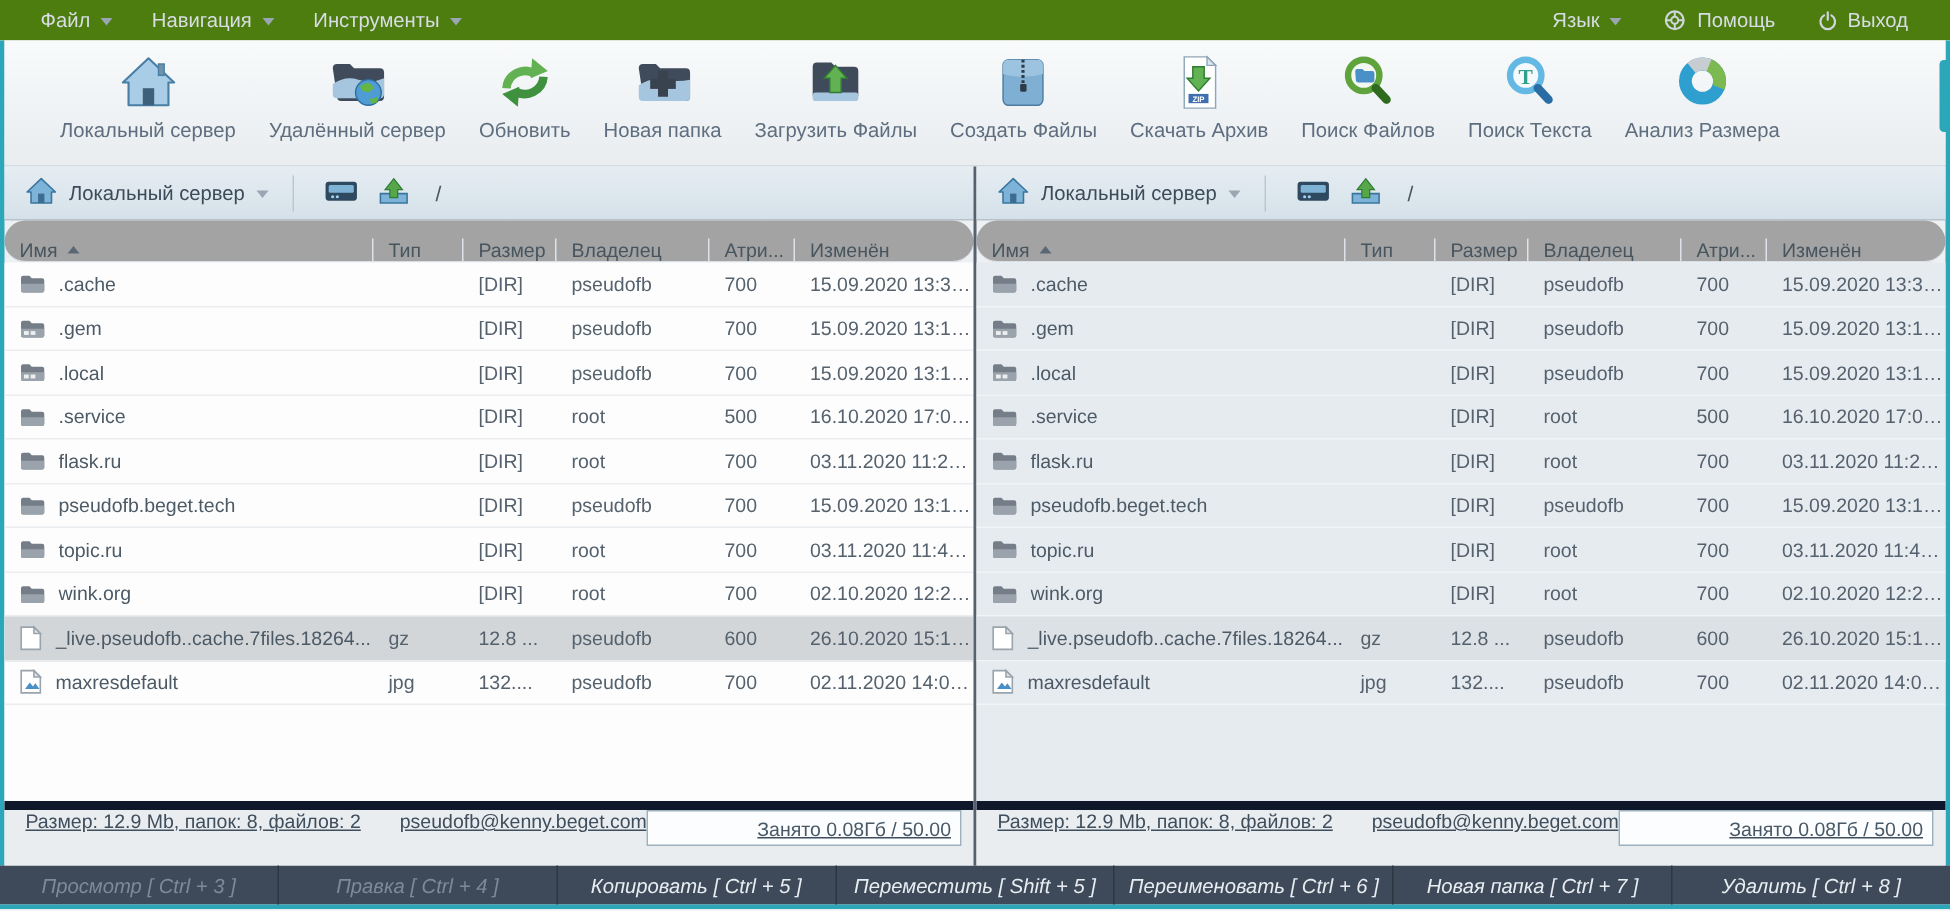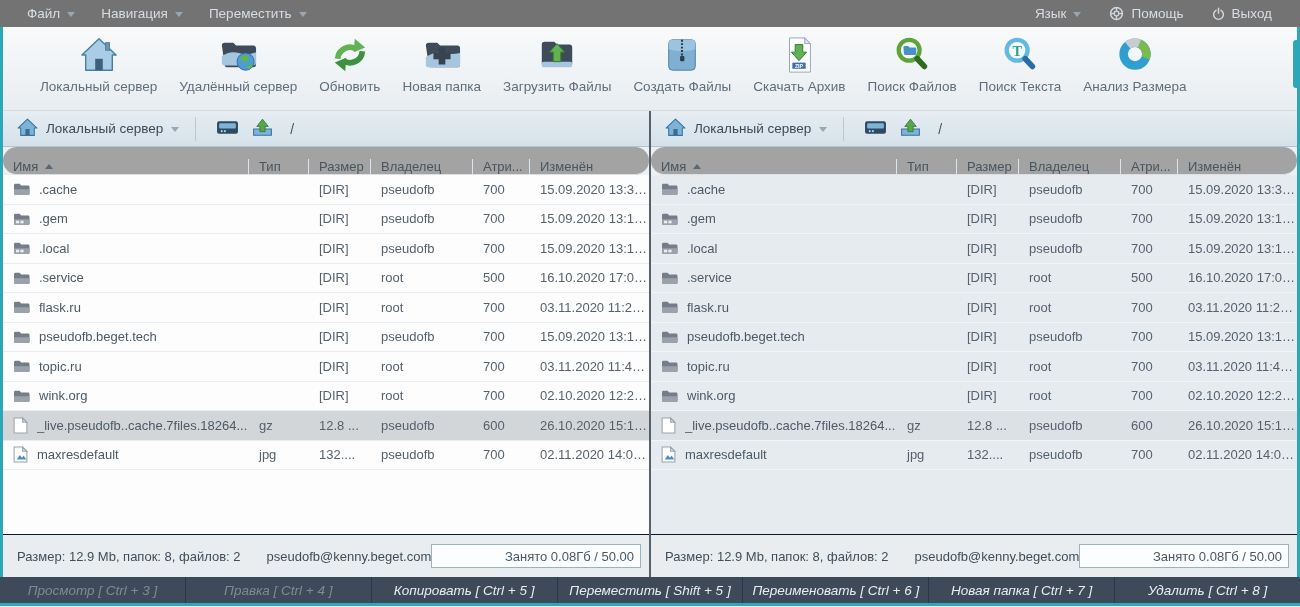--- a/index.html
+++ b/index.html
@@ -1,20 +1,20 @@
 <!DOCTYPE html>
 <html><head>
 <meta charset="utf-8">
 <style>
   * { margin:0; padding:0; box-sizing:border-box; }
   body { font-family:"Liberation Sans", sans-serif; background:#fff; }
   .app { width:1300px; height:607px; overflow:hidden; position:relative; font-size:13px; background:#eef1f4; }
 
   
-  .menubar { height:27px; background:#737373; display:flex; align-items:center; padding:0 14px; color:#d7dde3; }
+  .menubar { height:27px; background:#4d7c0f; display:flex; align-items:center; padding:0 14px; color:#d7dde3; }
   .mgroup { display:flex; align-items:center; }
   .mgroup.mright { margin-left:auto; }
   .mitem { display:flex; align-items:center; gap:7px; padding:0 13px; height:27px; cursor:pointer; white-space:nowrap; font-size:13.5px; }
   .mgroup.mright .mitem { padding:0 14px; }
   .caret { width:0; height:0; border-left:4px solid transparent; border-right:4px solid transparent; border-top:5px solid #9aa6b2; display:inline-block; margin-top:2px; }
   .mitem .icn svg { display:block; }
 
   
   .main { border-left:3px solid #2ba7b9; border-right:3px solid #2ba7b9; background:#eef1f4; }
 
@@ -55,21 +55,21 @@
   .pane[data-side="right"] .rowwrap { background:#e6ebf0; }
   .row { height:29.5px; display:flex; align-items:center; color:#55626e; cursor:pointer; }
   .pane[data-side="left"] .row { border-bottom:1px solid #e9edf0; }
   .pane[data-side="right"] .row { border-bottom:1px solid #f1f4f7; }
   .row.sel { background:#d3d6d8; }
   .row.cur { background:#dce1e5; }
   .cell { padding-left:10px; white-space:nowrap; overflow:hidden; text-overflow:ellipsis; }
   .cell.c-name { display:flex; align-items:center; gap:9px; color:#4c5a66; }
   .cell .icn { flex:none; display:flex; }
 
-  .statusbar { height:43px; border-top:1px solid #0f172a; background:#e9edf0; display:flex; align-items:center; padding:0 8px 0 14px; color:#3f4e5c; flex:none; }
+  .statusbar { height:43px; border-top:6px solid #0f172a; background:#e9edf0; display:flex; align-items:flex-start; padding:0 8px 0 14px; color:#3f4e5c; flex:none;text-decoration:underline; }
   .st-sum { white-space:nowrap; }
   .st-acc { margin-left:26px; white-space:nowrap; }
   .quota { margin-left:auto; width:212px; height:24px; border:1px solid #9eb1be; background:#fbfdfe; display:flex; align-items:center; justify-content:flex-end; padding:0 6px; color:#48586,6; color:#485866; white-space:nowrap; overflow:hidden; }
 
   
   .bottombar { height:26px; background:#3e4a59; display:flex; }
   .bbtn { flex:1; display:flex; align-items:center; justify-content:center; color:#e8edf2; font-size:13.5px; border-left:1px solid #2d3742; cursor:pointer; white-space:nowrap;font-style:italic; }
   .bbtn:first-child { border-left:none; }
   .bbtn.disabled { color:#7e8a96; cursor:default; }
   .bottom-accent { height:3px; background:#2ba7b9; }
@@ -82,21 +82,21 @@
     <div class="mgroup">
         <div class="mitem">
           <span>Файл</span>
           <span class="caret"></span>
         </div>
         <div class="mitem">
           <span>Навигация</span>
           <span class="caret"></span>
         </div>
         <div class="mitem">
-          <span>Переместить</span>
+          <span>Инструменты</span>
           <span class="caret"></span>
         </div>
       </div>
     <div class="mgroup mright">
         <div class="mitem">
           <span>Язык</span>
           <span class="caret"></span>
         </div>
         <div class="mitem">
           <span class="icn">

